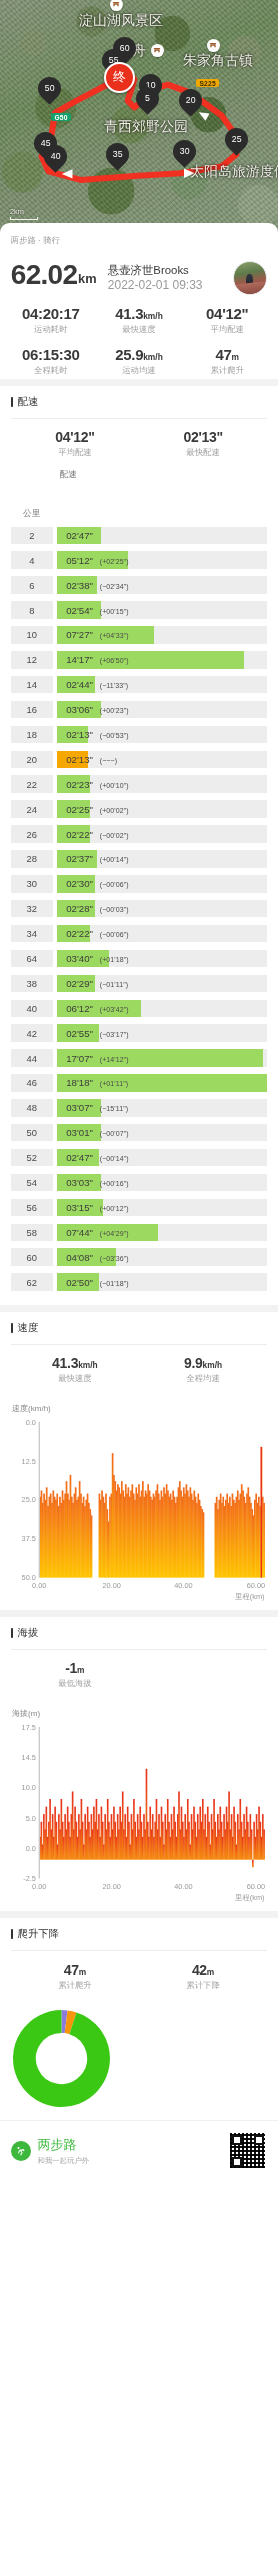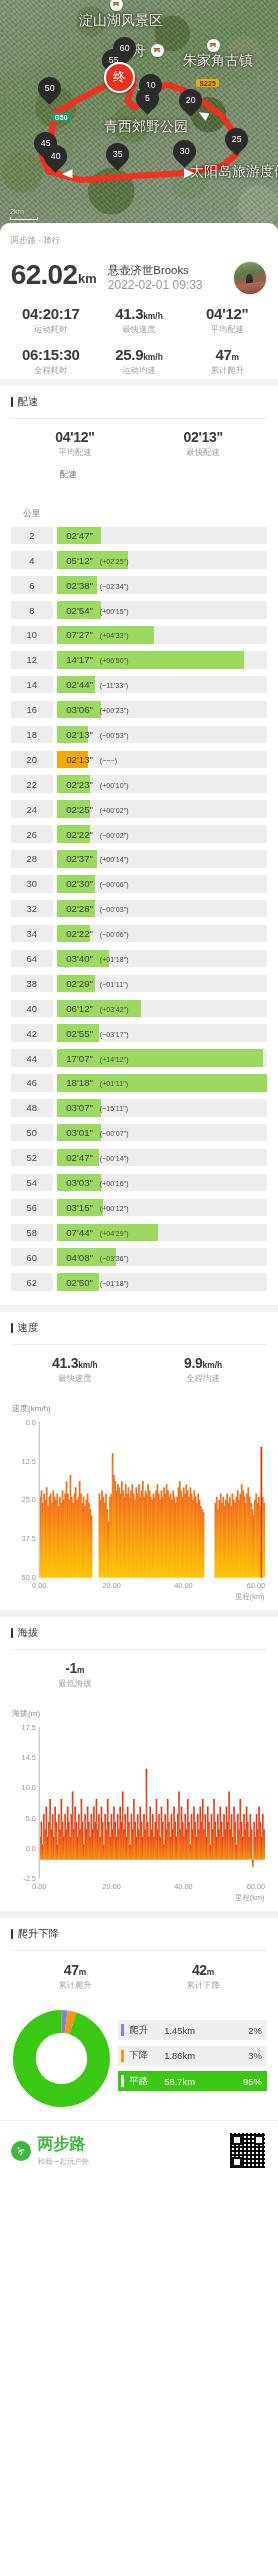--- a/index.html
+++ b/index.html
@@ -242,21 +242,21 @@
     display: flex; align-items: center; gap: 6.7px;
     border-top: 0.7px solid #f0f0f0;
   }
   .logo-mark {
     width: 20px; height: 20px; border-radius: 50%;
     background: #3db83d; display:flex; align-items:center; justify-content:center;
     flex: none;
   }
   .logo-mark svg { width:12px; height:12px; }
   .brand-txt { flex: 1; }
-  .brand-name { font-size: 16px; color: #3db83d; font-weight: bold; }
+  .brand-name { font-size: 13px; color: #3db83d; font-weight: normal; }
   .brand-sub { font-size: 7.4px; color: #a8a8a8; margin-top: 2px; }
   .qr {
     width: 39px; height: 39px; flex: none;
     background:
       linear-gradient(#fff,#fff) padding-box,
       #2aa02a;
     padding: 2px;
     position: relative;
   }
   .qr-inner {
@@ -1086,40 +1086,20 @@
         <div class="v"><span>42</span><span class="u">m</span></div>
         <div class="l">累计下降</div>
       </div>
     </div>
     <div class="climb-wrap">
       <div class="donut" id="donut"><svg viewBox="0 0 150 150" width="101" height="101">
             <path d="M 75.00 20.00 A 55 55 0 0 1 81.89 20.43" fill="none" stroke="#8a7bdd" stroke-width="34"></path>
             <path d="M 81.89 20.43 A 55 55 0 0 1 92.00 22.69" fill="none" stroke="#f7960b" stroke-width="34"></path>
             <path d="M 92.00 22.69 A 55 55 0 1 1 75.00 20.00" fill="none" stroke="#3bc814" stroke-width="34"></path>
           </svg></div>
-      <div class="legend" id="climb-legend">
-          <div class="legend-row">
-            <div class="legend-swatch" style="background:#8a7bdd"></div>
-            <div class="legend-name">爬升</div>
-            <div class="legend-val">1.45km</div>
-            <div class="legend-pct">2%</div>
-          </div>
-          <div class="legend-row">
-            <div class="legend-swatch" style="background:#f7960b"></div>
-            <div class="legend-name">下降</div>
-            <div class="legend-val">1.86km</div>
-            <div class="legend-pct">3%</div>
-          </div>
-          <div class="legend-row climbing">
-            <div class="legend-swatch" style="background:#ffffff"></div>
-            <div class="legend-name">平路</div>
-            <div class="legend-val">58.7km</div>
-            <div class="legend-pct">95%</div>
-          </div>
-        </div>
     </div>
   </div>
 
   <div class="footer">
     <div class="logo-mark">
       <svg viewBox="0 0 24 24" fill="#fff">
           <path d="M7 4a2 2 0 110 4 2 2 0 010-4zm3.6 5.2l-3 2.2-1.6 5.1 2 .6 1.2-3.6 1.8-1.3 1.9 3.4-2.6 4.4 1.8 1 3.2-5.3-2.1-3.8 2.6-1.6 1.4 2.4 2-1.1-2-3.4-4.6 1z"></path>
         </svg>
     </div>
     <div class="brand-txt">

